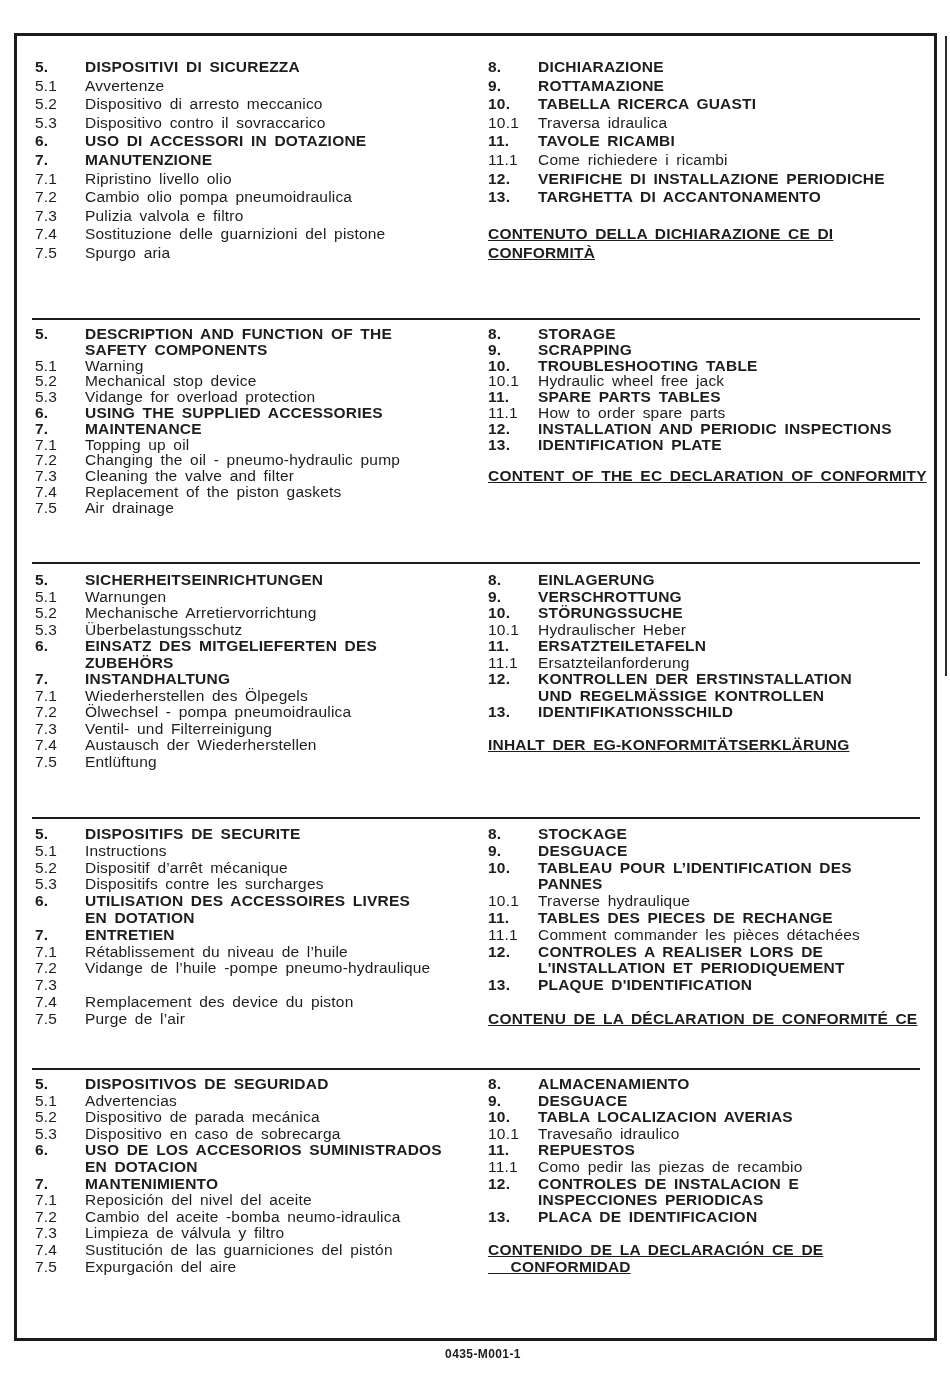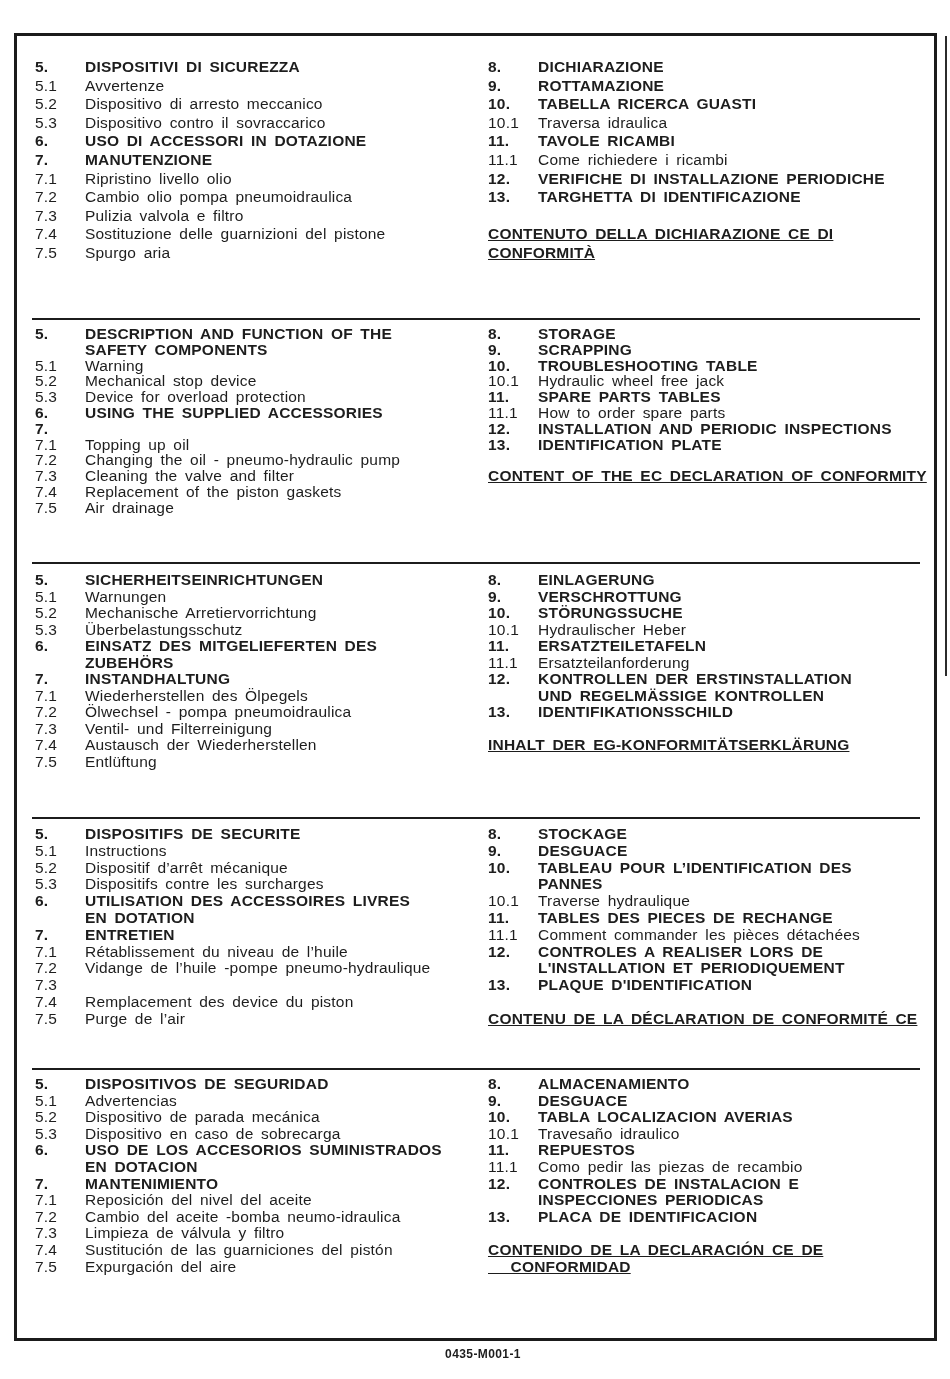--- a/index.html
+++ b/index.html
@@ -117,21 +117,21 @@
         <div class="row">
           <span class="num">11.1</span>
           <span class="label">Come richiedere i ricambi</span>
         </div>
         <div class="row bold">
           <span class="num">12.</span>
           <span class="label">VERIFICHE DI INSTALLAZIONE PERIODICHE</span>
         </div>
         <div class="row bold">
           <span class="num">13.</span>
-          <span class="label">TARGHETTA DI IDENTIFICAZIONE</span>
+          <span class="label">TARGHETTA DI ACCANTONAMENTO</span>
         </div>
         <div class="declaration">CONTENUTO DELLA DICHIARAZIONE CE DI CONFORMITÀ</div>
       </div>
   </section>
   <div class="divider d1"></div>
   <section class="section sec1">
     <div class="col col-left">
         <div class="row bold">
           <span class="num">5.</span>
           <span class="label">DESCRIPTION AND FUNCTION OF THE
@@ -140,28 +140,29 @@
         <div class="row">
           <span class="num">5.1</span>
           <span class="label">Warning</span>
         </div>
         <div class="row">
           <span class="num">5.2</span>
           <span class="label">Mechanical stop device</span>
         </div>
         <div class="row">
           <span class="num">5.3</span>
-          <span class="label">Device for overload protection</span>
+          <span class="label">Vidange for overload protection</span>
         </div>
         <div class="row bold">
           <span class="num">6.</span>
           <span class="label">USING THE SUPPLIED ACCESSORIES</span>
         </div>
         <div class="row bold">
           <span class="num">7.</span>
+          <span class="label">MAINTENANCE</span>
         </div>
         <div class="row">
           <span class="num">7.1</span>
           <span class="label">Topping up oil</span>
         </div>
         <div class="row">
           <span class="num">7.2</span>
           <span class="label">Changing the oil - pneumo-hydraulic pump</span>
         </div>
         <div class="row">

